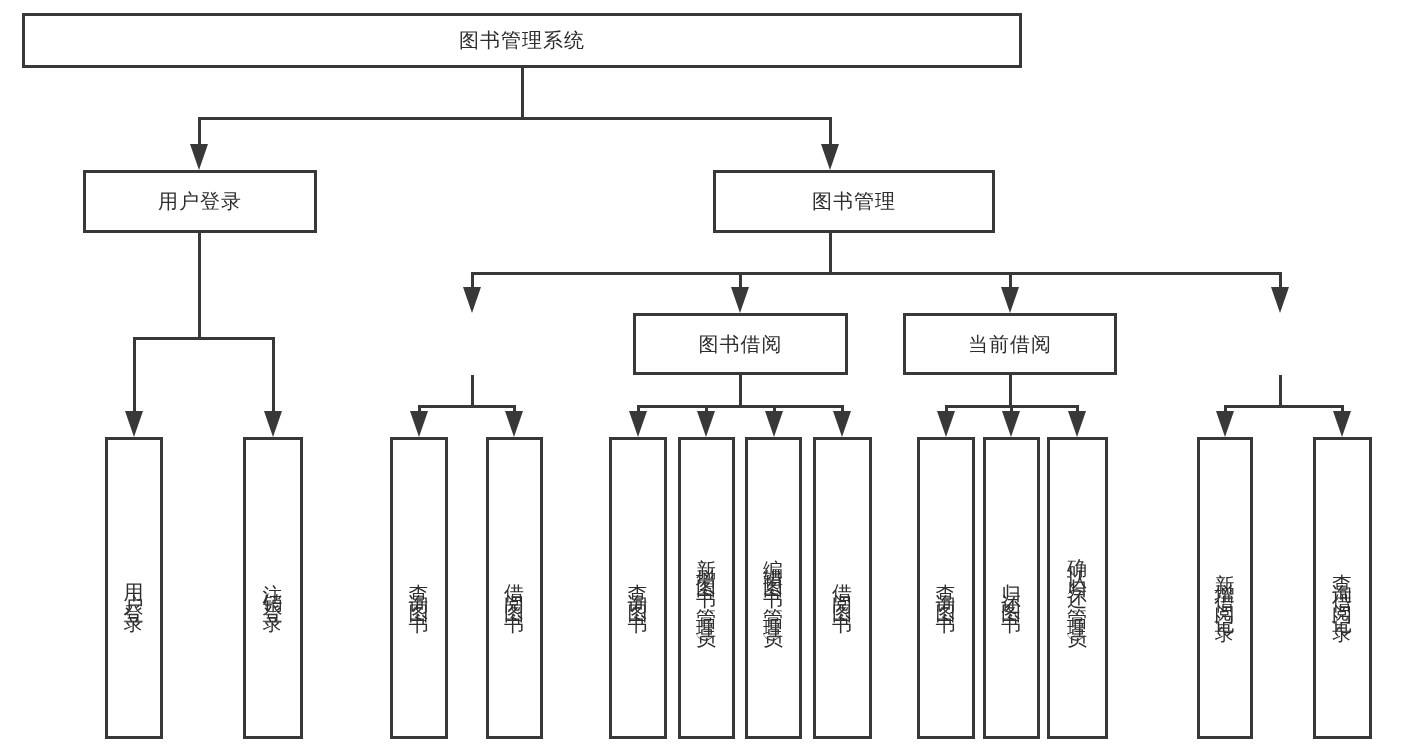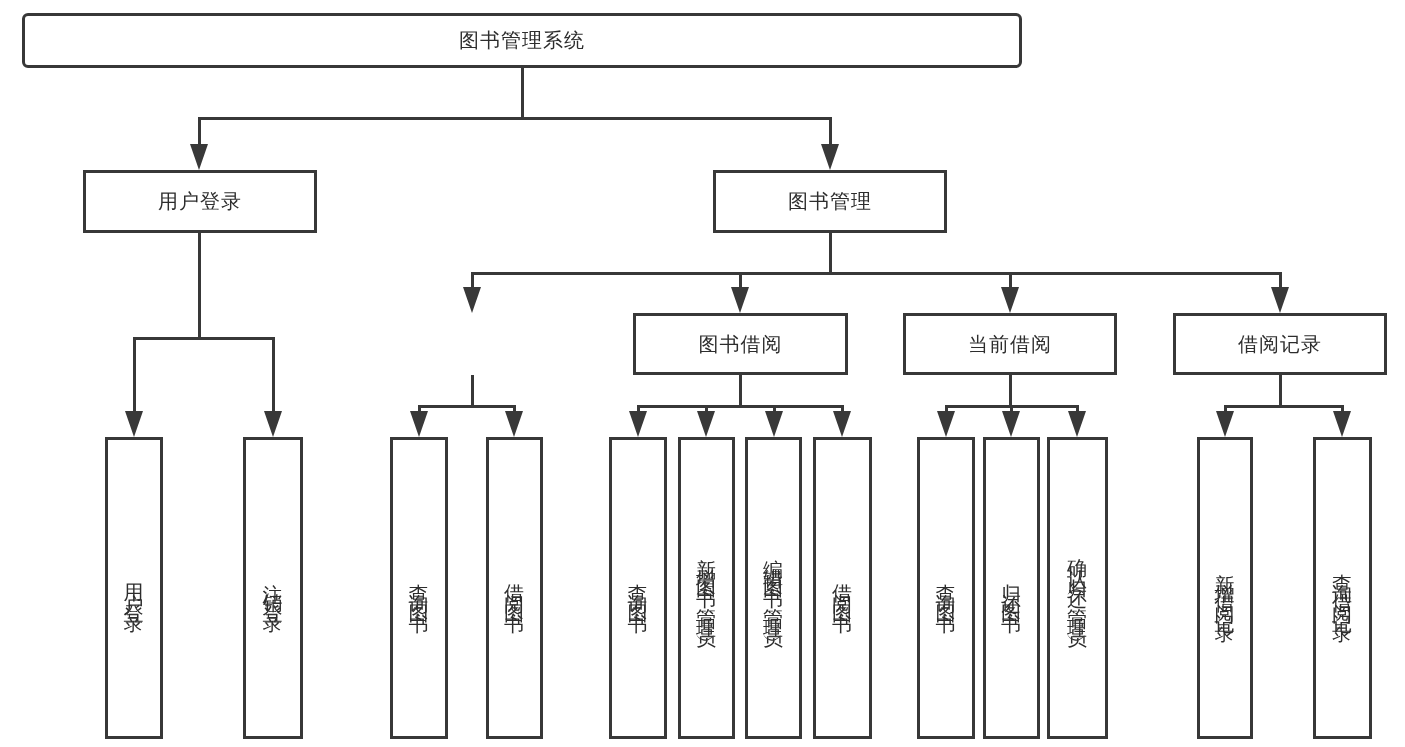--- a/index.html
+++ b/index.html
@@ -54,35 +54,35 @@
     text-shadow: 0 0 2px #ffffff, 0 0 1px #ffffff;
     z-index: 5;
     white-space: nowrap;
   }
 </style>
 </head>
 <body>
 
 <div class="canvas">
 
-  <div class="node" style="left:22px; top:13px; width:1000px; height:55px;border-radius:6px;">
+  <div class="node" style="left:22px; top:13px; width:1000px; height:55px;">
     <span>图书管理系统</span>
   </div>
 
   <div class="vl" style="left:521px; top:68px; height:49px;"></div>
   <div class="hl" style="left:198px; top:117px; width:633px;"></div>
   <div class="vl" style="left:198px; top:117px; height:33px;"></div>
   <div class="arrow" style="left:190px; top:144px;"></div>
   <div class="vl" style="left:829px; top:117px; height:33px;"></div>
   <div class="arrow" style="left:821px; top:144px;"></div>
 
   <div class="node" style="left:83px; top:170px; width:234px; height:63px;">
     <span>用户登录</span>
   </div>
-  <div class="node" style="left:713px; top:170px; width:234px; height:63px;">
+  <div class="node" style="left:713px; top:170px; width:282px; height:63px;">
     <span>图书管理</span>
   </div>
 
   <div class="vl" style="left:198px; top:233px; height:104px;"></div>
   <div class="hl" style="left:133px; top:337px; width:142px;"></div>
   <div class="vl" style="left:133px; top:337px; height:80px;"></div>
   <div class="arrow" style="left:125px; top:411px;"></div>
   <div class="vl" style="left:272px; top:337px; height:80px;"></div>
   <div class="arrow" style="left:264px; top:411px;"></div>
 
@@ -95,23 +95,20 @@
   <div class="vl" style="left:1009px; top:272px; height:21px;"></div>
   <div class="arrow" style="left:1001px; top:287px;"></div>
   <div class="vl" style="left:1279px; top:272px; height:21px;"></div>
   <div class="arrow" style="left:1271px; top:287px;"></div>
 
   <div class="node" style="left:903px; top:313px; width:214px; height:62px;">
     <span>当前借阅</span>
   </div>
   <div class="node" style="left:633px; top:313px; width:215px; height:62px;">
     <span>图书借阅</span>
-  </div>
-  <div class="node" style="left:1173px; top:313px; width:214px; height:62px;">
-    <span>借阅记录</span>
   </div>
 
   <div class="vl" style="left:471px; top:375px; height:30px;"></div>
   <div class="hl" style="left:418px; top:405px; width:98px;"></div>
   <div class="vl" style="left:418px; top:405px; height:12px;"></div>
   <div class="arrow" style="left:410px; top:411px;"></div>
   <div class="vl" style="left:513px; top:405px; height:12px;"></div>
   <div class="arrow" style="left:505px; top:411px;"></div>
 
   <div class="vl" style="left:739px; top:375px; height:30px;"></div>

